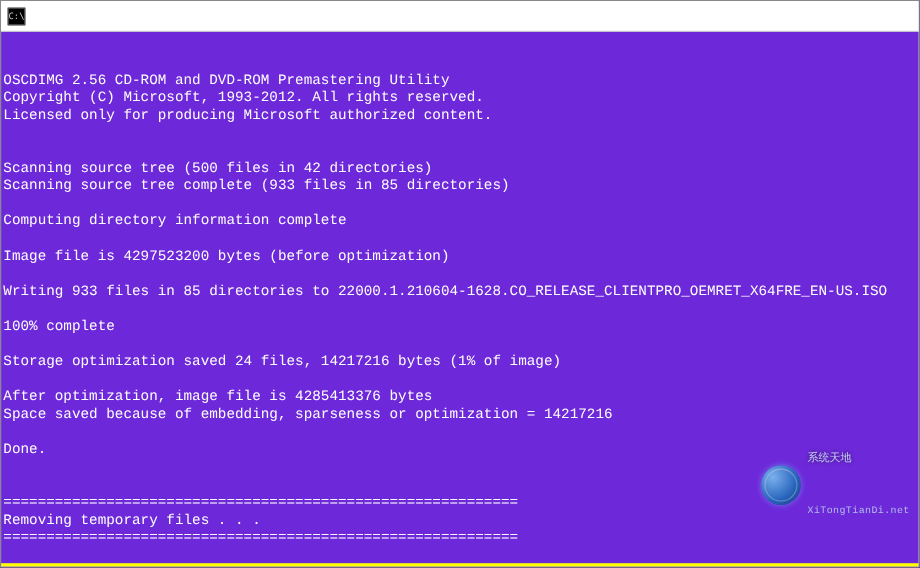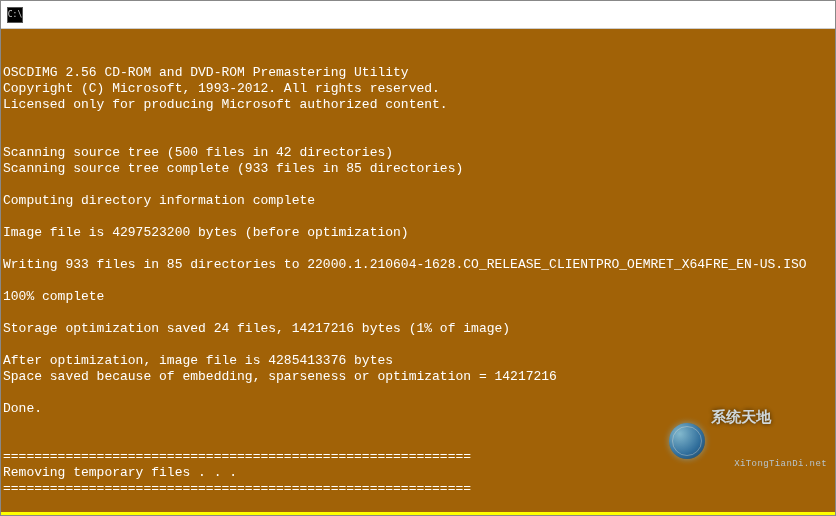--- a/index.html
+++ b/index.html
@@ -42,21 +42,21 @@
       border: 1px solid #555;
       display: flex;
       align-items: center;
       justify-content: center;
       font-size: 8px;
       color: #ccc;
       font-family: monospace;
     }
     .terminal {
       flex: 1;
-      background: #a16207;
+      background: #6d28d9;
       color: #fff;
       font-size: 13px;
       line-height: 16px;
       padding: 4px 2px;
       white-space: pre;
       overflow: hidden;
       position: relative;
       border-bottom: 3px solid #ff0;
     }
     .terminal-line {
@@ -83,31 +83,30 @@
     .watermark-globe::after {
       content: "";
       position: absolute;
       top: 3px; left: 3px; right: 3px; bottom: 3px;
       border-radius: 50%;
       border: 1px solid rgba(255,255,255,0.35);
     }
     .watermark-text {
       color: #d8ecff;
       font-family: "Microsoft YaHei", Arial, sans-serif;
-      font-size: 15px;
-      font-weight: bold;
+      font-size: 10px;
+      font-weight: normal;
       line-height: 15px;
       text-shadow: 0 0 4px rgba(0,0,0,0.8);
     }
     .watermark-sub {
       color: #bcd6ef;
       font-size: 9px;
       font-weight: normal;
       letter-spacing: 0.4px;
-      margin-left: 23px;
     }
   </style>
 </head>
 <body>
 
 <div class="window">
   <div class="titlebar">
     <div class="titlebar-icon">C:\</div>
   </div>
   <div class="terminal">

